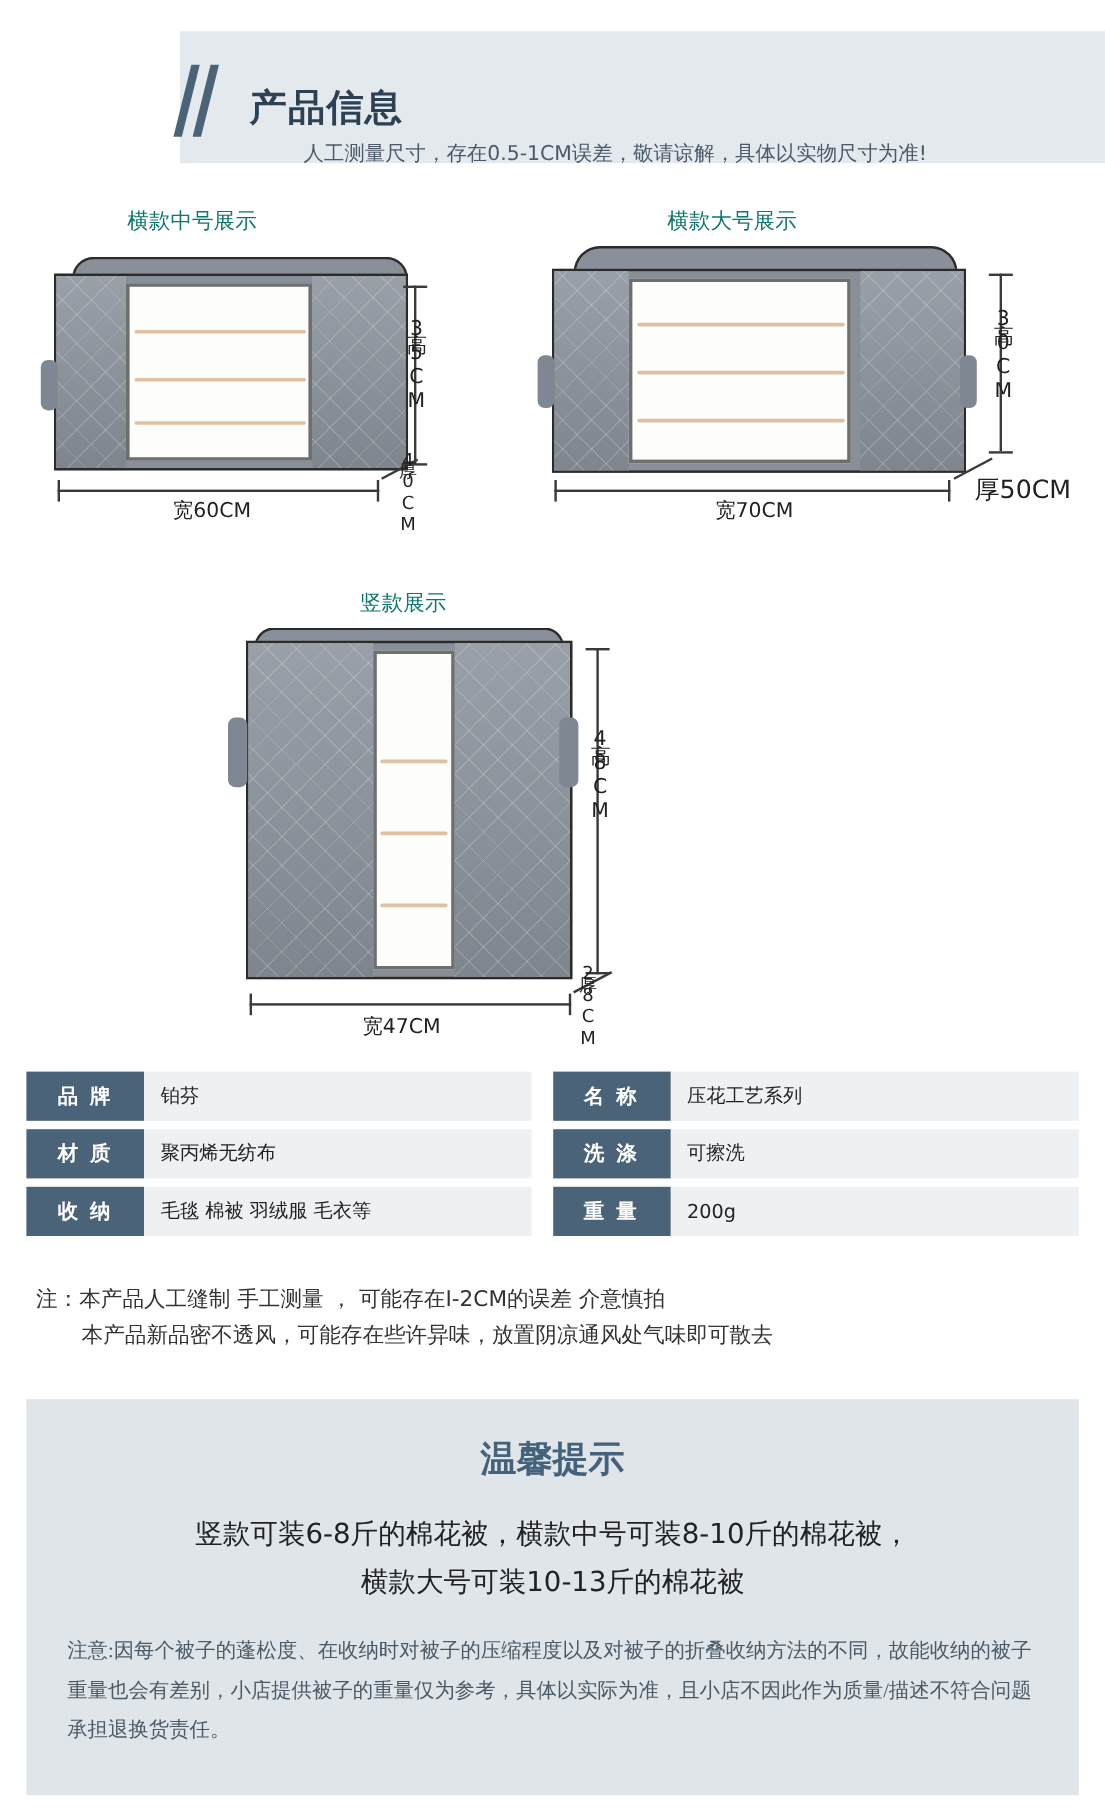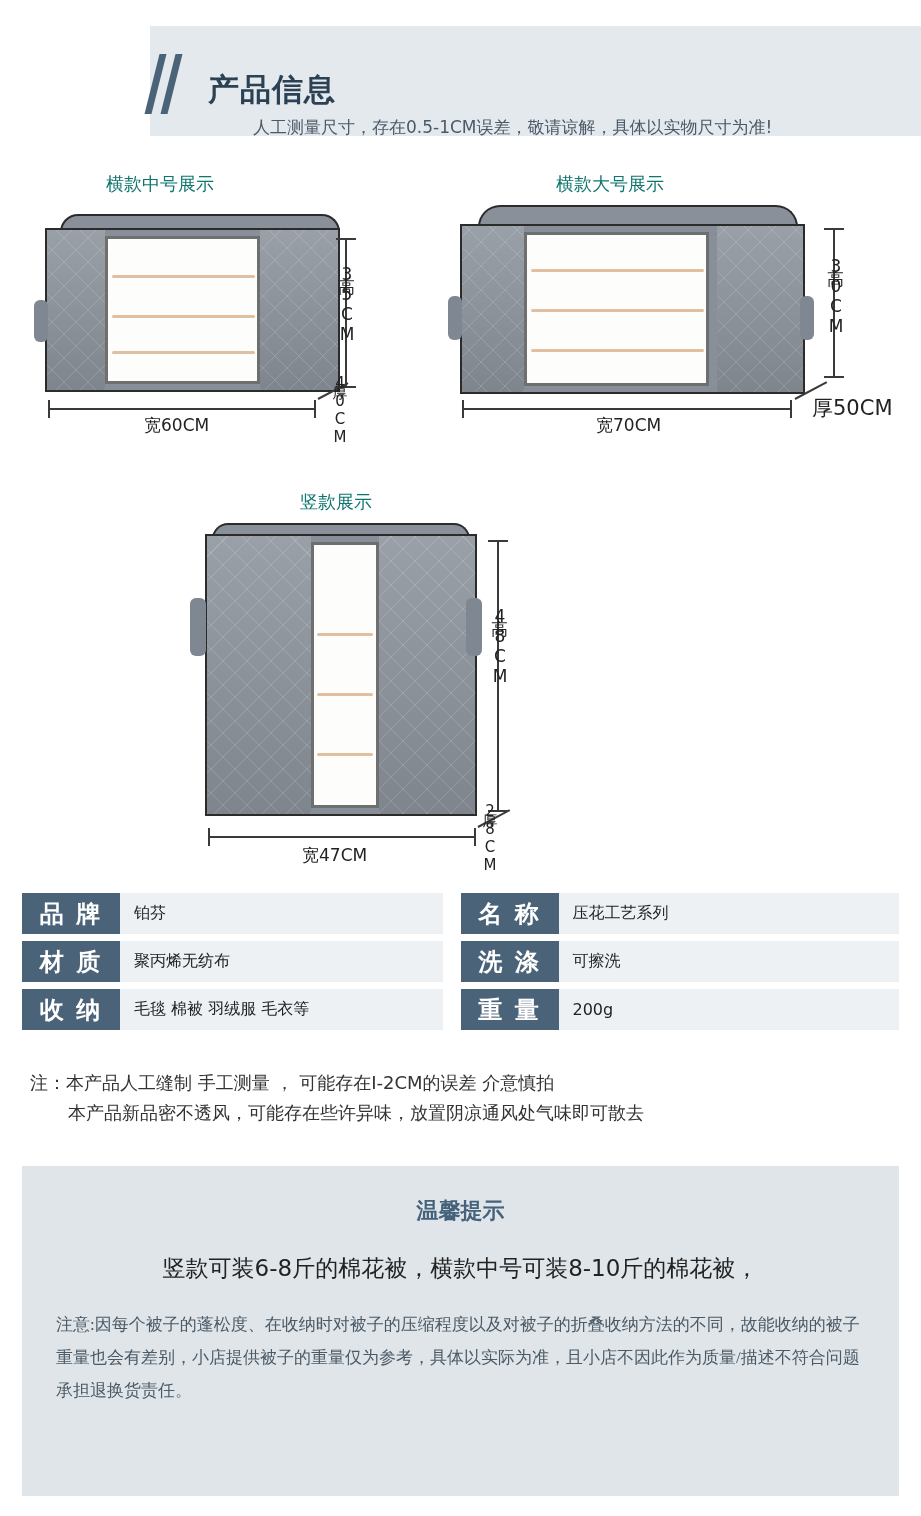--- a/index.html
+++ b/index.html
@@ -40,35 +40,35 @@
   .panel-window{position:absolute;box-sizing:border-box;background:#fdfdfb;border:3px solid #6e6f6f;}
   .win-line{position:absolute;height:3px;background:#d9b08c;opacity:.8;border-radius:2px;}
   .handle{position:absolute;background:#7f8793;border-radius:6px;}
   .dimline{position:absolute;background:#3a3a3a;}
   .tick{position:absolute;background:#3a3a3a;}
 
   
   .spec{position:absolute;left:22px;top:893px;width:877px;}
   .spec-row{display:flex;margin-bottom:7px;}
   .spec-cellpair{display:flex;width:50%;}
-  .spec-key{width:98px;height:41px;background:#4a6378;color:#fff;font-size:24px;font-weight:bold;
+  .spec-key{width:98px;height:41px;background:#4a6378;color:#fff;font-size:17px;font-weight:bold;
      display:flex;align-items:center;justify-content:center;font-family:"DejaVu Sans",sans-serif;letter-spacing:2px;}
   .spec-val{flex:1;height:41px;background:#eef1f4;color:#222;font-size:16px;display:flex;align-items:center;
      padding-left:14px;box-sizing:border-box;font-family:"DejaVu Sans",sans-serif;margin-right:18px;}
   .spec-cellpair:last-child .spec-val{margin-right:0;}
 
   
   .note{position:absolute;left:30px;top:1068px;width:870px;font-size:18px;color:#333;
      line-height:30px;font-family:"DejaVu Sans",sans-serif;}
   .note-label{font-weight:normal;}
 
   
   .tips{position:absolute;left:22px;top:1166px;width:877px;height:330px;background:#dfe5e9;
      box-sizing:border-box;padding:24px 34px;}
-  .tips-title{text-align:center;font-size:22px;font-weight:bold;color:#45627c;
+  .tips-title{text-align:center;font-size:30px;font-weight:bold;color:#45627c;
      font-family:"DejaVu Sans",sans-serif;margin-top:6px;}
   .tips-main{margin-top:22px;font-size:23px;color:#222;line-height:40px;text-align:center;
      font-family:"DejaVu Sans",sans-serif;}
   .tips-note{margin-top:20px;font-size:17px;color:#4b5a66;line-height:33px;
      font-family:Liberation Serif, serif;}
 </style>
 </head>
 <body>
 
 <div class="header">
@@ -206,15 +206,16 @@
   <div>
     <span class="note-label">注：</span><span>本产品人工缝制 手工测量 ， 可能存在I-2CM的误差 介意慎拍</span>
   </div>
   <div style="padding-left:38px;">本产品新品密不透风，可能存在些许异味，放置阴凉通风处气味即可散去</div>
 </div>
 
 <div class="tips">
   <div class="tips-title">温馨提示</div>
   <div class="tips-main">
     <div>竖款可装6-8斤的棉花被，横款中号可装8-10斤的棉花被，</div>
+    <div>横款大号可装10-13斤的棉花被</div>
   </div>
   <div class="tips-note">注意:因每个被子的蓬松度、在收纳时对被子的压缩程度以及对被子的折叠收纳方法的不同，故能收纳的被子重量也会有差别，小店提供被子的重量仅为参考，具体以实际为准，且小店不因此作为质量/描述不符合问题承担退换货责任。</div>
 </div>
 
 </body></html>

